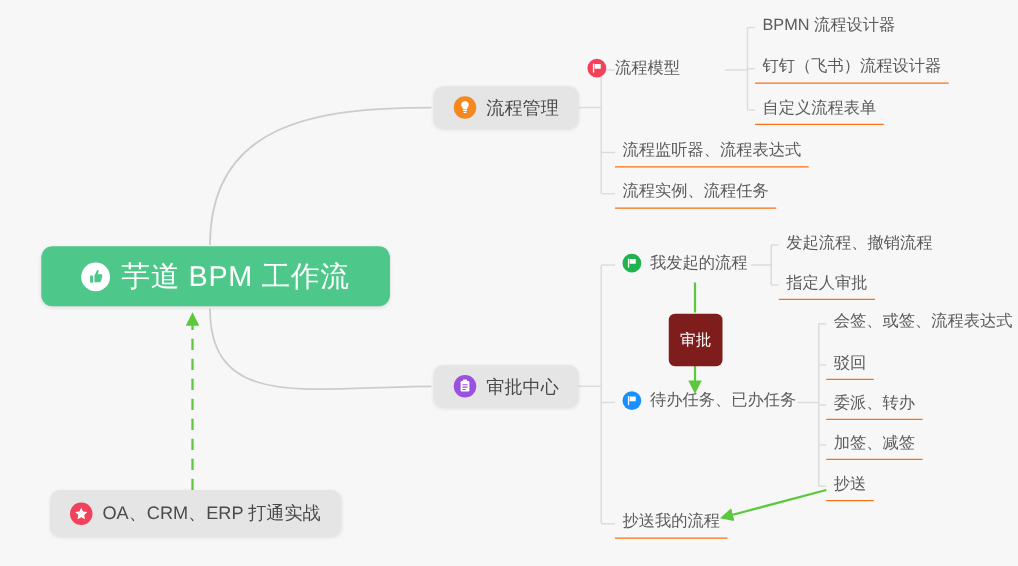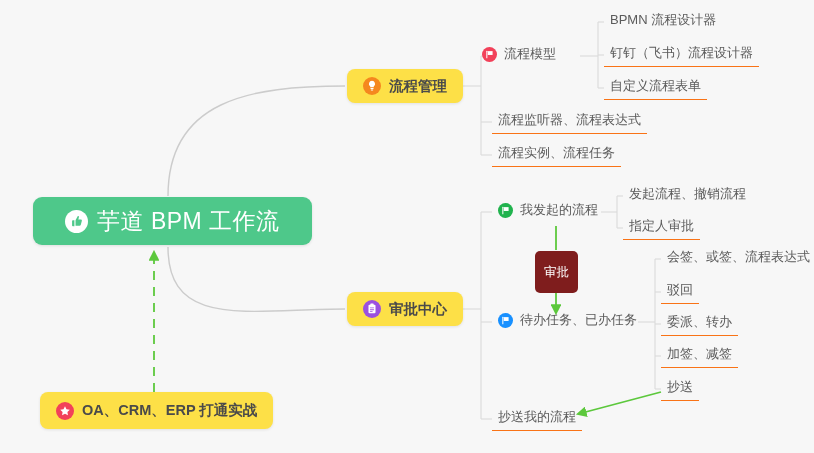--- a/index.html
+++ b/index.html
@@ -45,26 +45,25 @@
     box-shadow: 0 1px 3px rgba(0,0,0,0.10);
   }
   .root-label {
     color: #ffffff;
     font-size: 23px;
     letter-spacing: 0.5px;
   }
 
   
   .card-node {
-    background: #fde047;
+    background: #e5e5e5;
     border-radius: 8px;
     padding: 0 16px;
     height: 34px;
     box-shadow: 0 1px 3px rgba(0,0,0,0.09);
-    font-weight: bold;
   }
   .card-label {
     color: #4a4a4a;
     font-size: 14.5px;
   }
 
   
   .text-node {
     padding: 0 6px 4px 6px;
     border-bottom: 1px solid #f97316;
@@ -186,21 +185,21 @@
       <svg viewBox="0 0 20 20" width="18" height="18">
         <circle cx="10" cy="10" r="9" fill="#f5881f"></circle>
         <path d="M10 4.2a3.4 3.4 0 0 0-2 6.15v1.1h4v-1.1A3.4 3.4 0 0 0 10 4.2z" fill="#ffffff"></path>
         <rect x="8.2" y="12.1" width="3.6" height="1.1" rx="0.5" fill="#ffffff"></rect>
         <rect x="8.6" y="13.8" width="2.8" height="1.1" rx="0.5" fill="#ffffff"></rect>
       </svg>
     </span>
     <span class="card-label">流程管理</span>
   </div>
 
-  <div class="node text-node no-rule" style="left:476px; top:44px;text-align:right;">
+  <div class="node text-node no-rule" style="left:464px; top:44px;text-align:right;">
     <span class="icon icon-sm ic-red">
       <svg viewBox="0 0 16 16" width="15" height="15">
         <circle cx="8" cy="8" r="7.2" fill="#f2415a"></circle>
         <rect x="4.6" y="4" width="1.1" height="8" rx="0.4" fill="#ffffff"></rect>
         <path d="M6.1 4.4h5.2v4.1H6.1z" fill="#ffffff"></path>
       </svg>
     </span>
     <span class="text-label">流程模型</span>
   </div>
 

